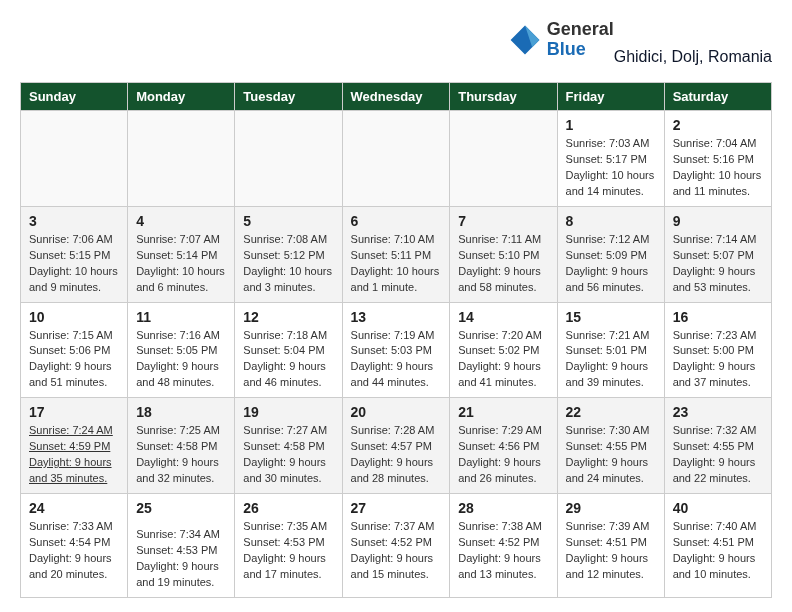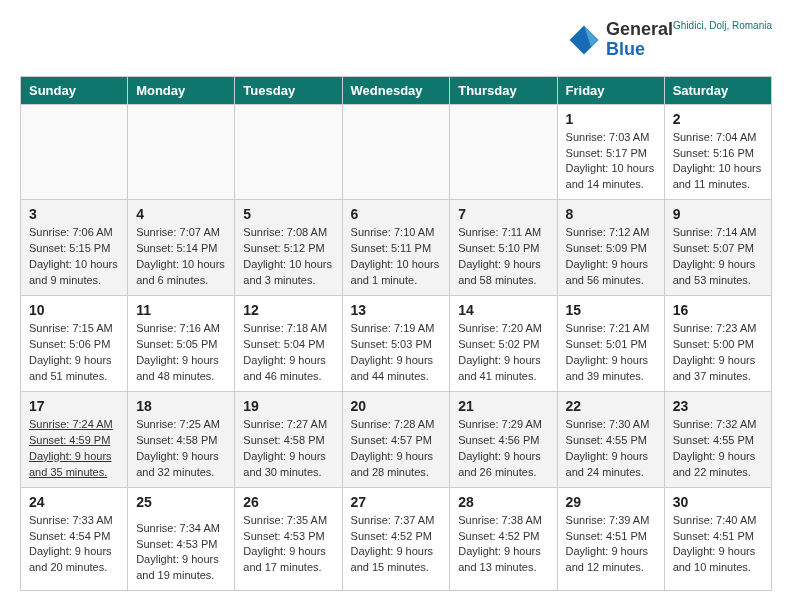--- a/index.html
+++ b/index.html
@@ -34,29 +34,30 @@
     }
     .title-block {
       text-align: right;
     }
     .month-title {
       font-size: 36px;
       font-weight: bold;
       color: #222;
     }
     .location {
-      font-size: 10px;
-      color: #0f766e;
+      font-size: 16px;
+      color: #0f172a;
+      margin-top: 28px;
     }
     .calendar {
       width: 100%;
       border-collapse: collapse;
     }
     .calendar th {
-      background: #0f766e;
+      background: #14532d;
       color: #fff;
       padding: 6px 8px;
       font-size: 13px;
       font-weight: bold;
       text-align: left;
       border: 1px solid #ccc;
     }
     .calendar td {
       vertical-align: top;
       padding: 6px 8px;
@@ -297,20 +298,20 @@
 Sunset: 4:52 PM
 Daylight: 9 hours and 13 minutes.</div>
         </td>
         <td>
           <div class="day-number">29</div>
           <div class="day-info" style="white-space: pre-line;">Sunrise: 7:39 AM
 Sunset: 4:51 PM
 Daylight: 9 hours and 12 minutes.</div>
         </td>
         <td>
-          <div class="day-number">30</div>
+          <div class="day-number">40</div>
           <div class="day-info" style="white-space: pre-line;">Sunrise: 7:40 AM
 Sunset: 4:51 PM
 Daylight: 9 hours and 10 minutes.</div>
         </td>
       </tr>
     </tbody>
 </table>
 
 </body></html>

